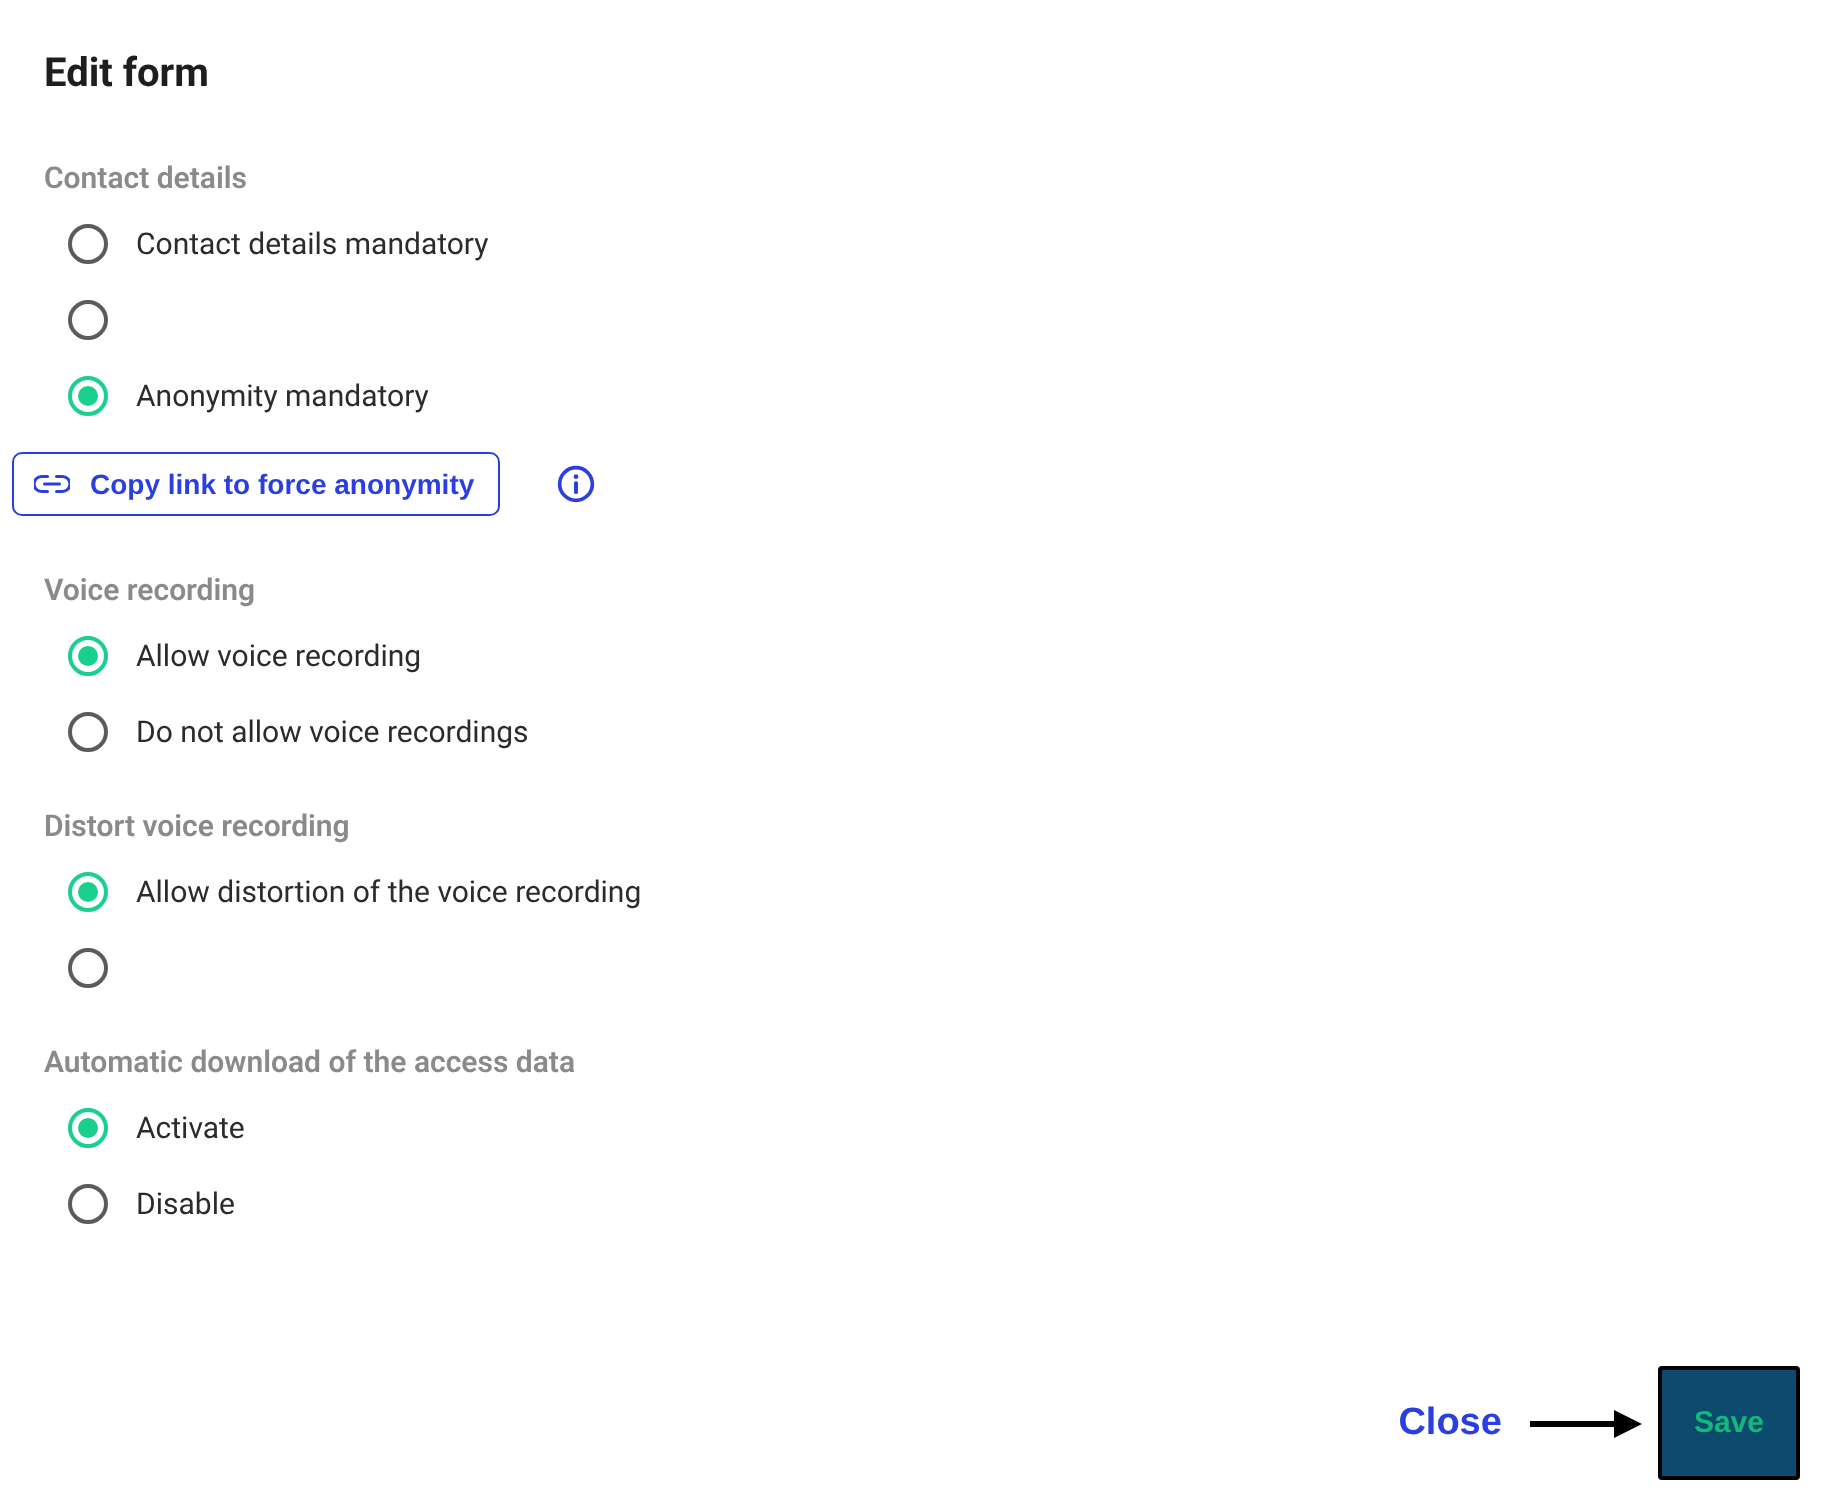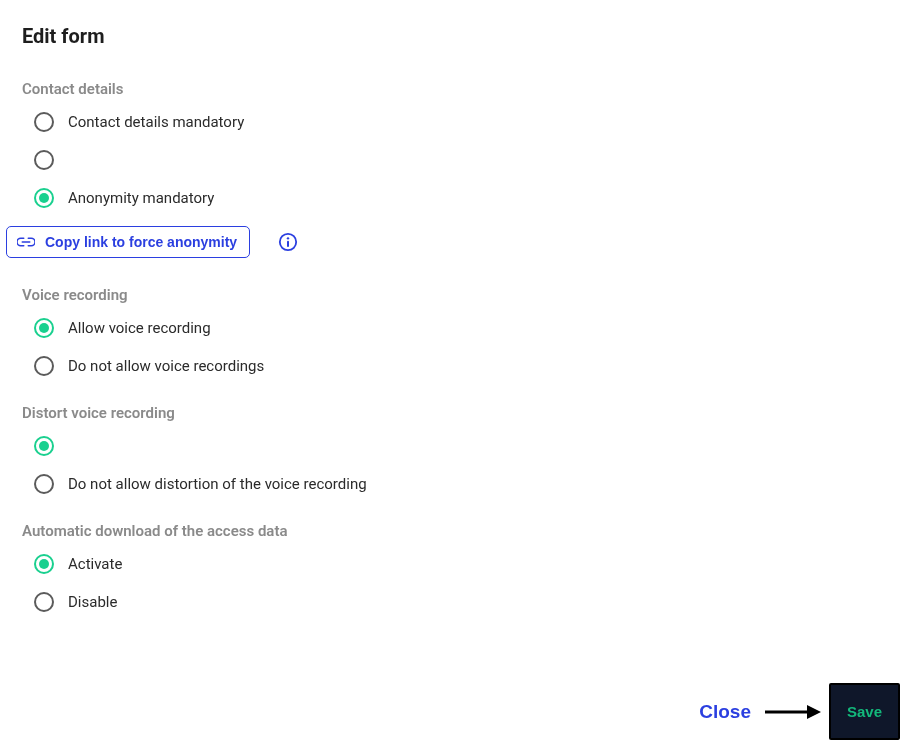--- a/index.html
+++ b/index.html
@@ -108,21 +108,21 @@
     .arrow-annot {
       display: inline-flex;
       align-items: center;
       height: 22px;
       width: 60px;
     }
     .save-btn {
       color: #13b87b;
       font-weight: 700;
       font-size: 15px;
-      background: #0f172a;
+      background: #0c4a6e;
       border: 2.5px solid #000;
       padding: 18px 16px;
       border-radius: 2px;
       cursor: pointer;
     }
   </style>
 </head>
 <body>
 
 <h1 class="title">Edit form</h1>
@@ -171,24 +171,24 @@
   <span class="radio-outer"></span>
   <span class="radio-label">Do not allow voice recordings</span>
 </div>
 
 <div class="section-heading">Distort voice recording</div>
 
 <div class="radio-row">
   <span class="radio-outer selected">
       <span class="radio-inner"></span>
     </span>
-</div>
-<div class="radio-row">
-  <span class="radio-outer"></span>
-  <span class="radio-label">Do not allow distortion of the voice recording</span>
+  <span class="radio-label">Allow distortion of the voice recording</span>
+</div>
+<div class="radio-row">
+  <span class="radio-outer"></span>
 </div>
 
 <div class="section-heading">Automatic download of the access data</div>
 
 <div class="radio-row">
   <span class="radio-outer selected">
       <span class="radio-inner"></span>
     </span>
   <span class="radio-label">Activate</span>
 </div>

